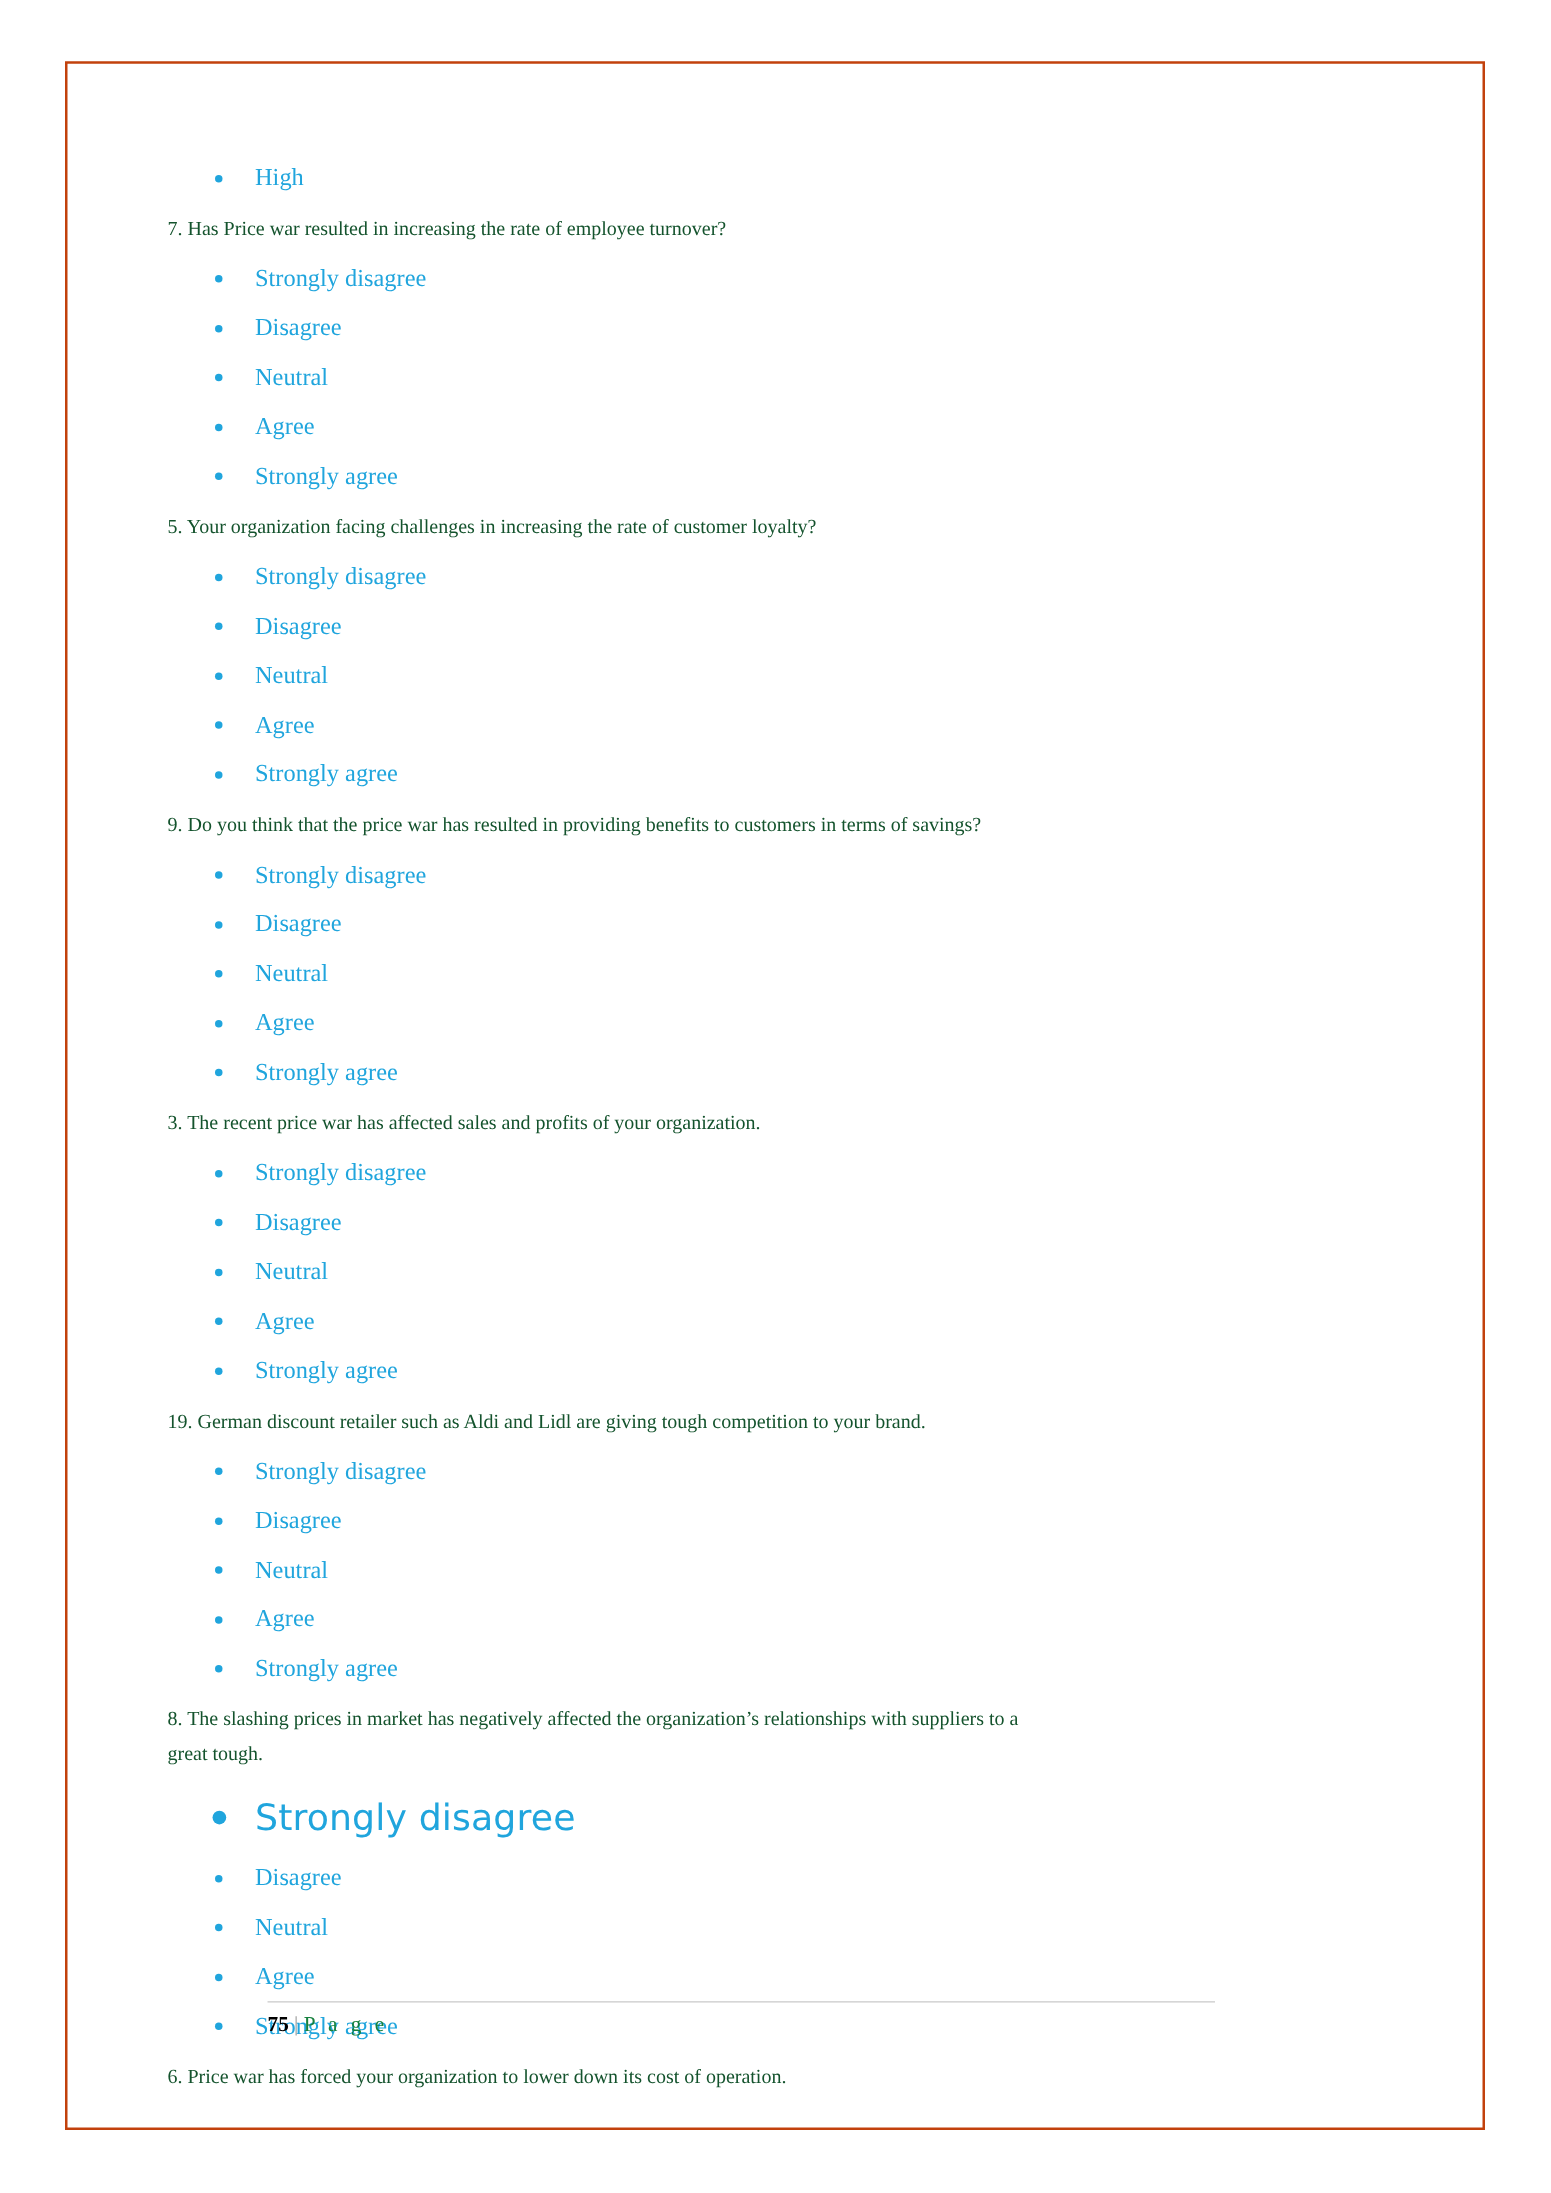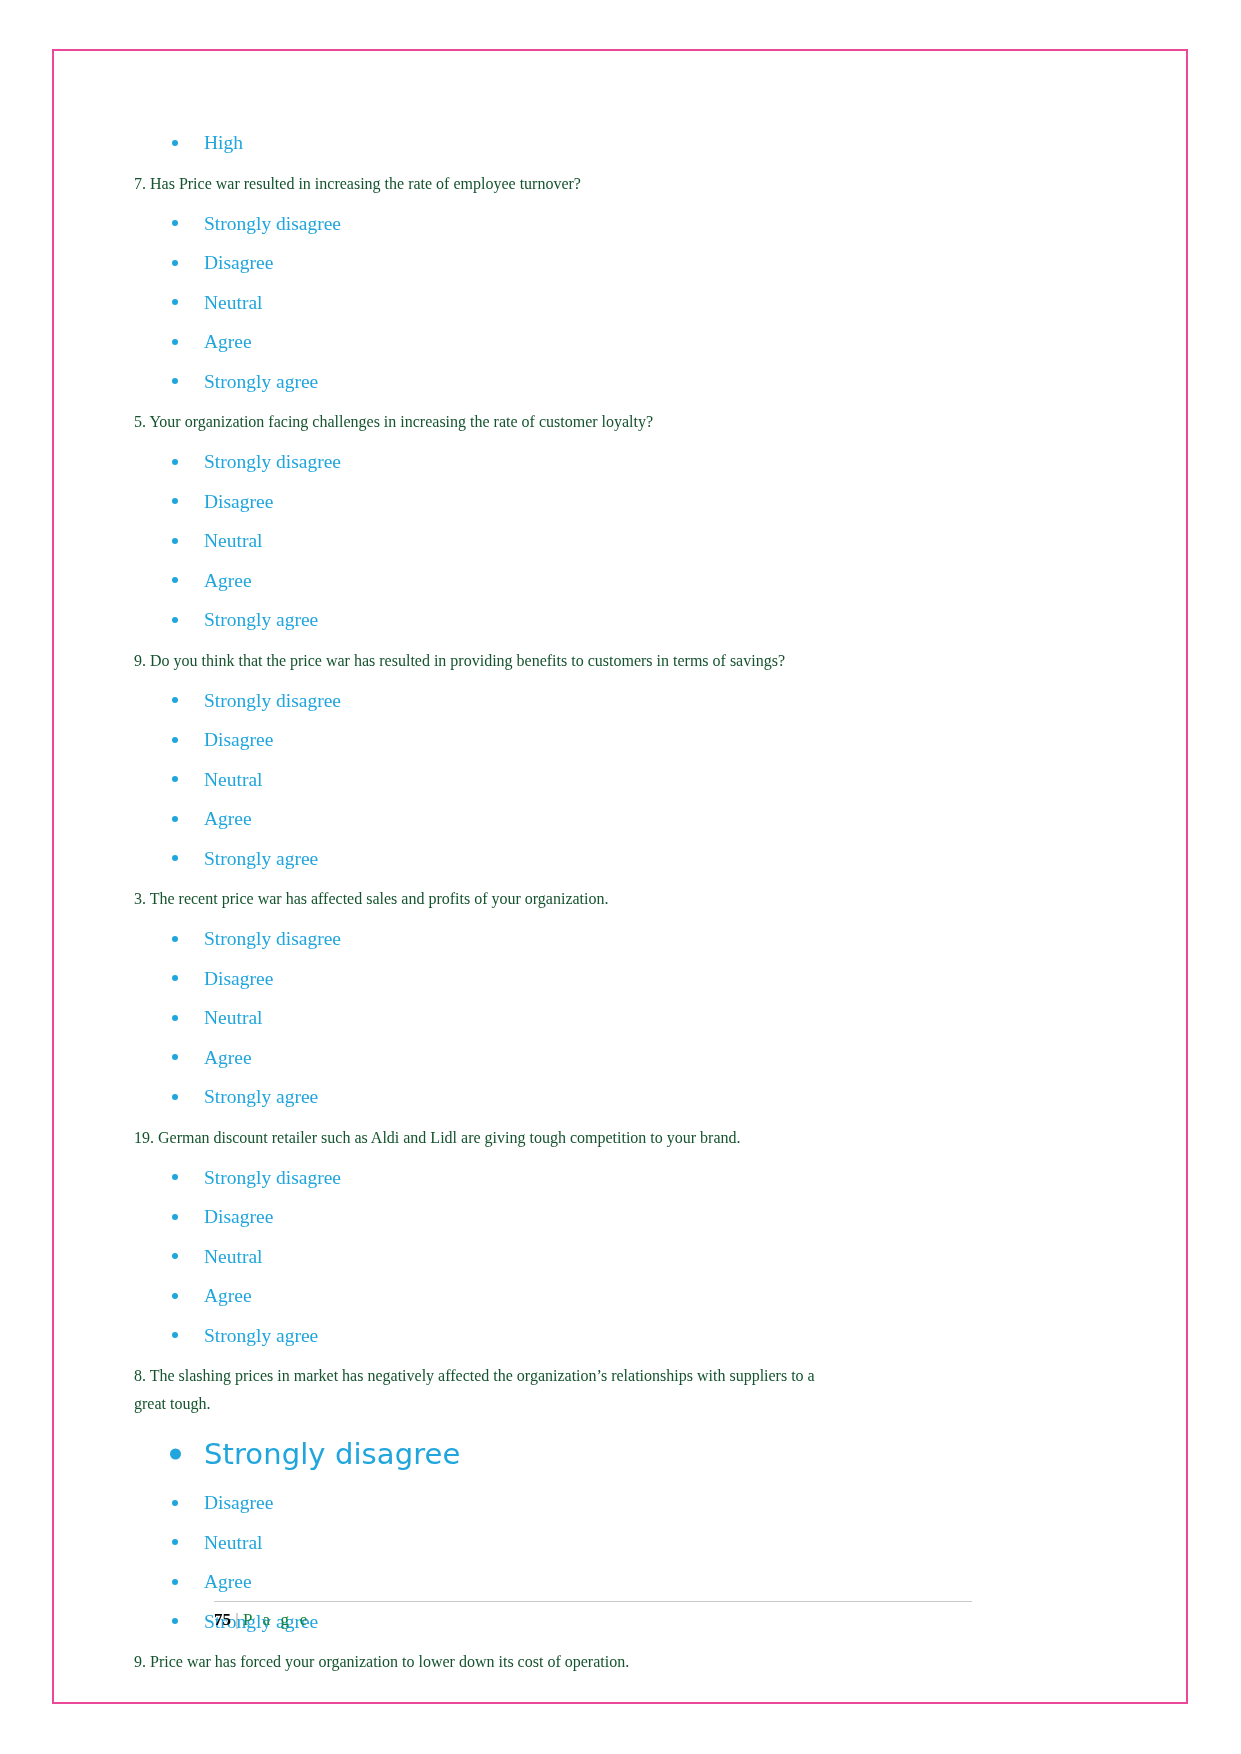--- a/index.html
+++ b/index.html
@@ -14,21 +14,21 @@
     font-family: "Liberation Serif", "DejaVu Serif", serif;
     -webkit-font-smoothing: antialiased;
   }
 
   .page-sheet {
     position: absolute;
     left: 52px;
     top: 49px;
     width: 1136px;
     height: 1655px;
-    border: 2px solid #ec4899;
+    border: 2px solid #c2410c;
     background: #ffffff;
     box-sizing: border-box;
     overflow: hidden;
   }
 
   .page-inner {
     position: absolute;
     left: 80px;
     top: 0;
     right: 78px;
@@ -208,21 +208,21 @@
         <ul class="opts">
           <li class="emphasis"><span class="bullet"></span><span>Strongly disagree</span></li>
           <li><span class="bullet"></span><span>Disagree</span></li>
           <li><span class="bullet"></span><span>Neutral</span></li>
           <li><span class="bullet"></span><span>Agree</span></li>
           <li><span class="bullet"></span><span>Strongly agree</span></li>
         </ul>
       </div>
 
       <div class="block">
-        <p class="q-line">9. Price war has forced your organization to lower down its cost of operation.</p>
+        <p class="q-line">6. Price war has forced your organization to lower down its cost of operation.</p>
       </div>
 
     </div>
 
     <div class="footer">
       <hr class="footer-rule">
       <div class="footer-text"><span class="pg-num">75</span><span class="pg-sep"> | </span><span class="pg-word">P a g e</span></div>
     </div>
 
   </div>

